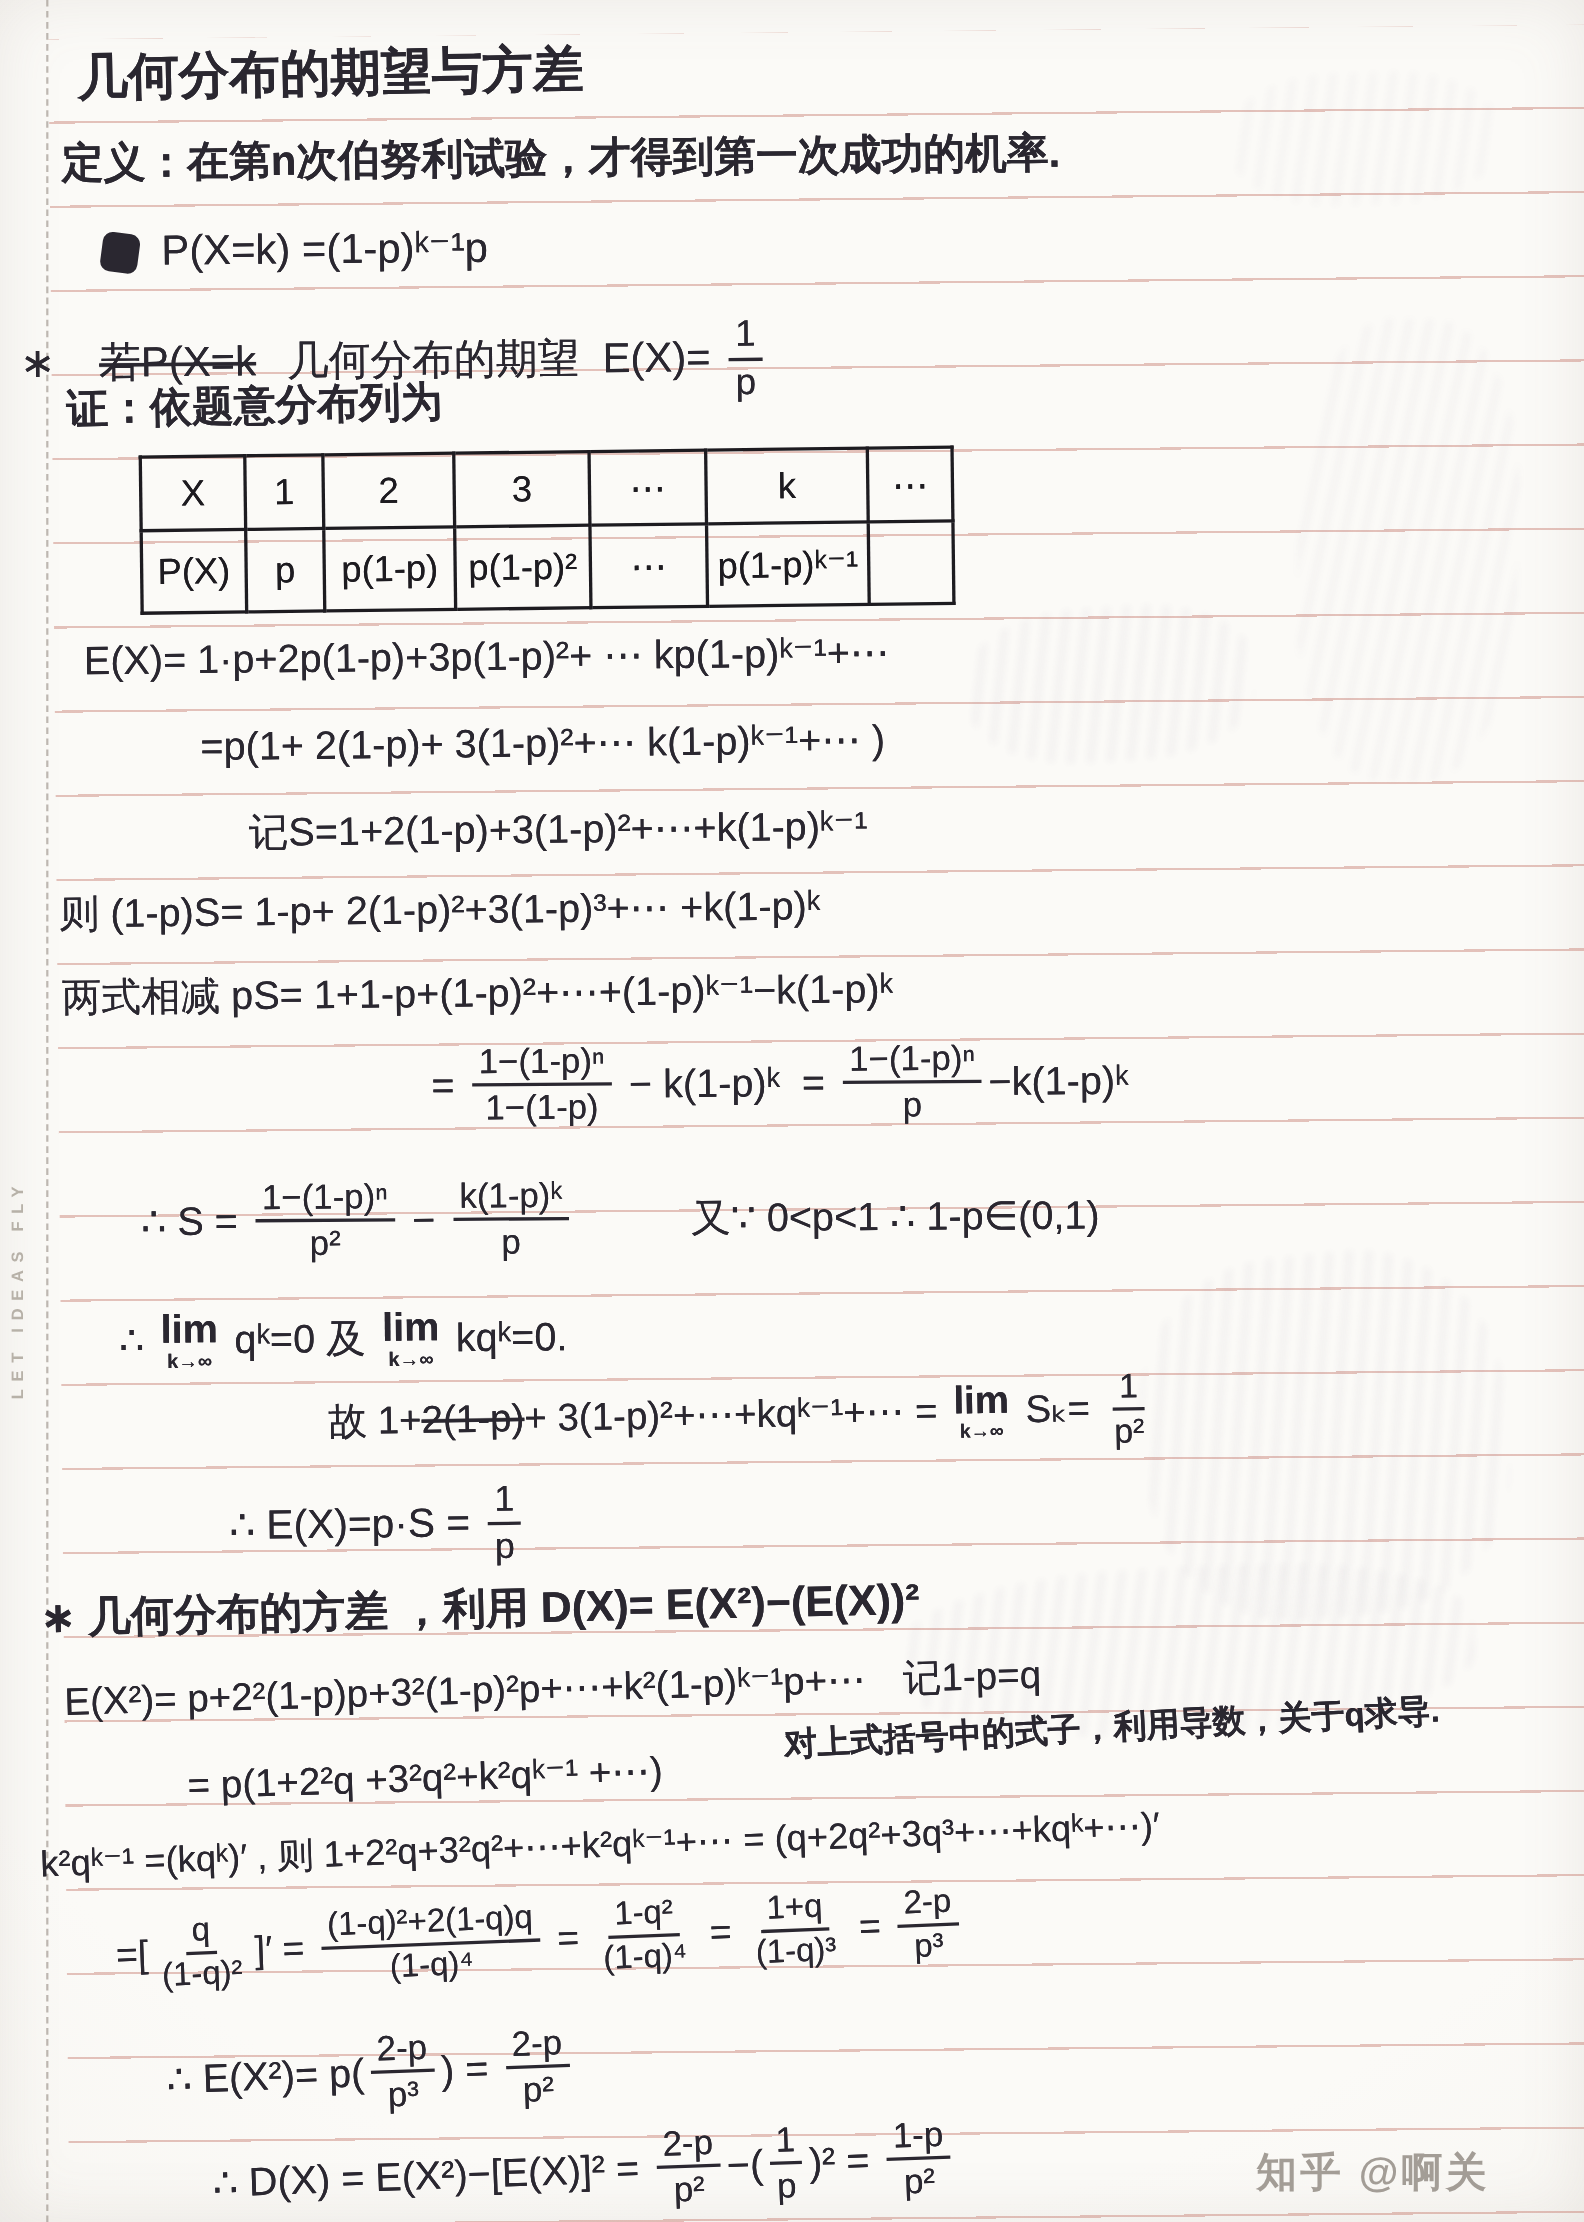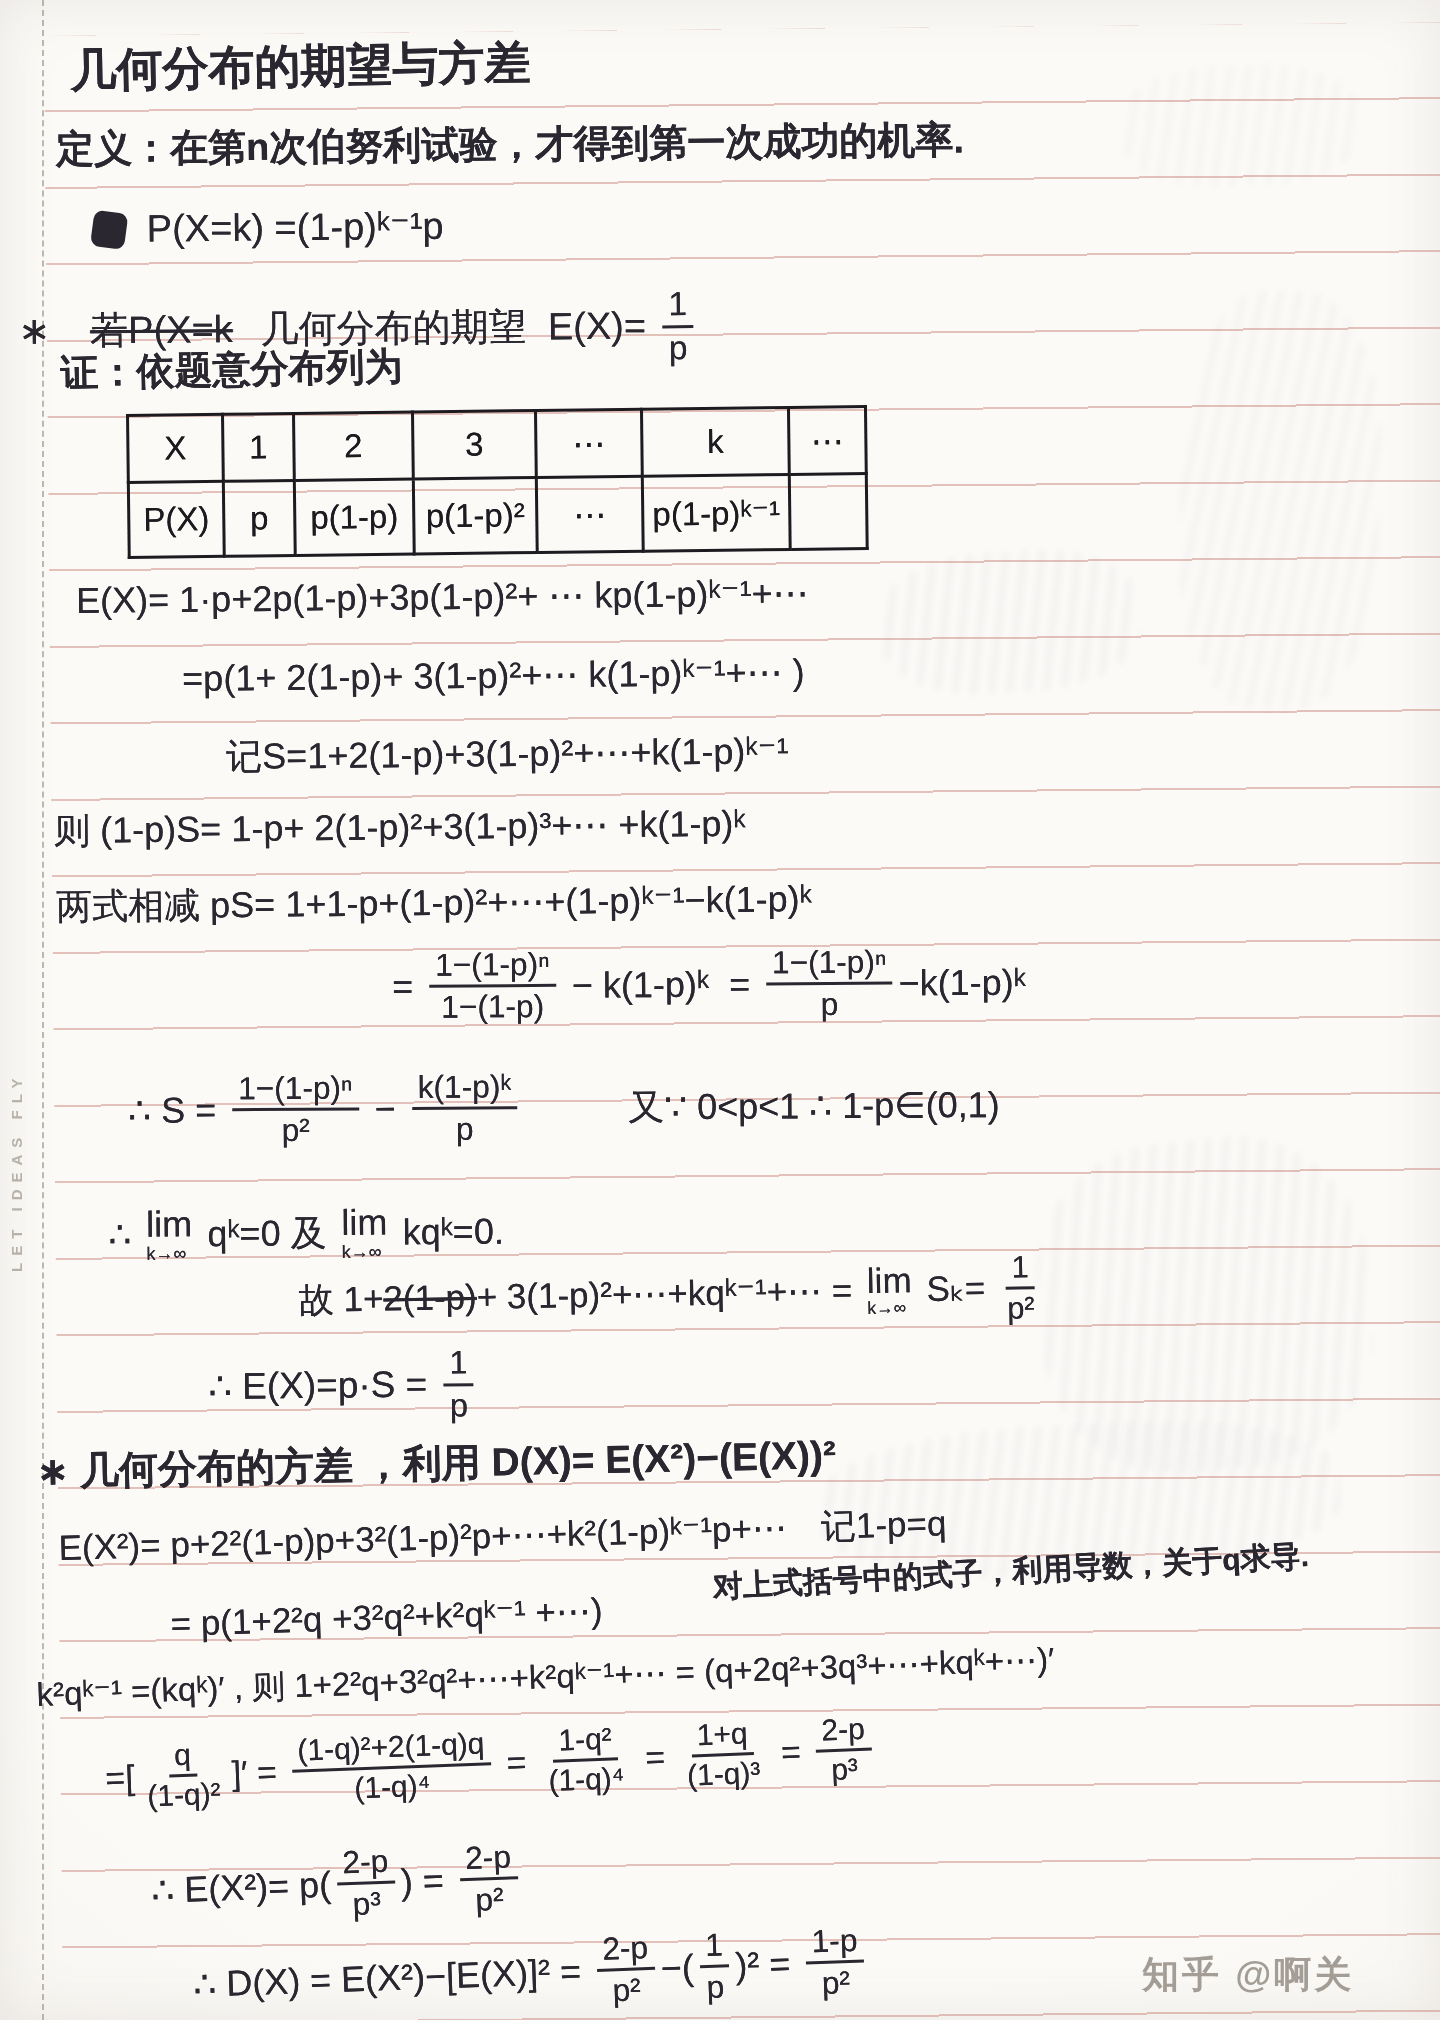--- a/index.html
+++ b/index.html
@@ -50,21 +50,21 @@
     display:inline-block;width:34px;height:36px;background:var(--ink);
     border-radius:9px;transform:rotate(8deg);margin-right:10px;flex:none;
   }
   .gap{display:inline-block;height:1px;flex:none;}
   .frac{
     display:inline-flex;flex-direction:column;align-items:center;
     font-size:.88em;margin:0 6px;line-height:1.1;flex:none;
   }
   .frac .num{padding:0 6px 2px;border-bottom:3px solid currentColor;}
   .frac .den{padding:2px 6px 0;}
-  .lim{display:inline-flex;flex-direction:column;line-height:1;margin:17px 5px;flex:none;}
+  .lim{display:inline-flex;flex-direction:column;align-items:center;line-height:1;margin:1px 5px;flex:none;font-weight:bold;}
   .lim .under{font-size:.5em;margin-top:2px;}
   .note-table{
     position:absolute;left:126px;top:414px;border-collapse:collapse;
     color:#1d1b20;transform:rotate(-0.7deg);transform-origin:left top;
     text-shadow:0 0 .5px currentColor;
   }
   .note-table td{
     border:3px solid #1d1b20;text-align:center;font-size:33px;padding:0 4px;
   }
   .watermark{

